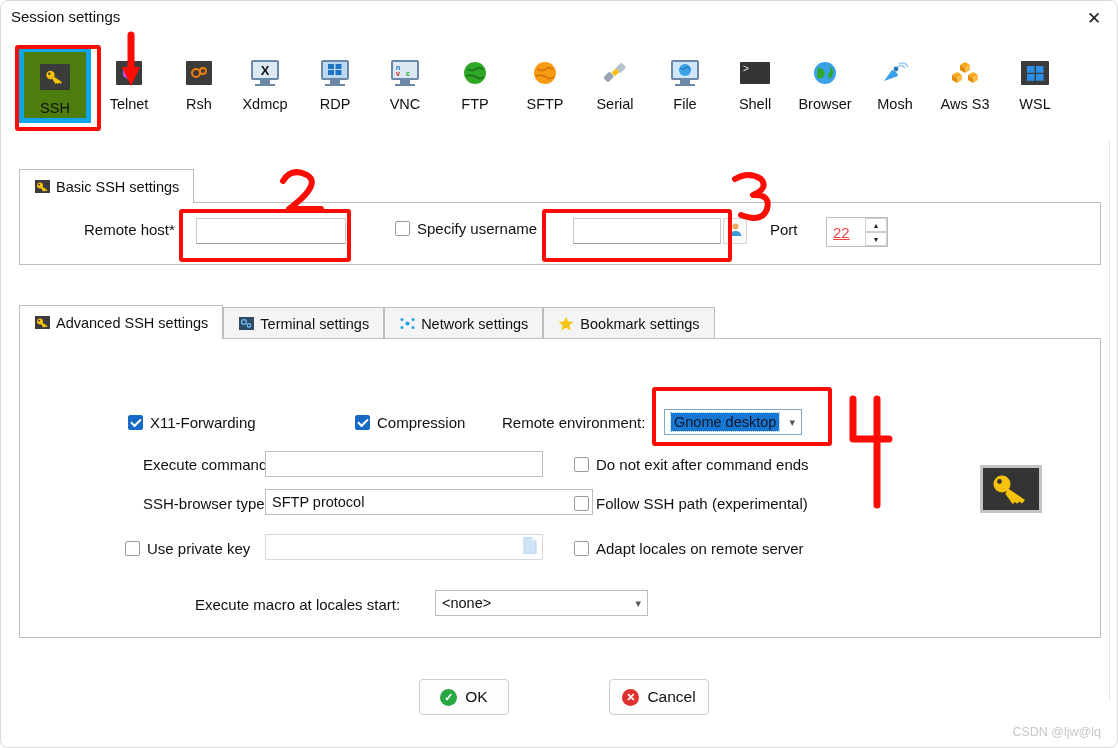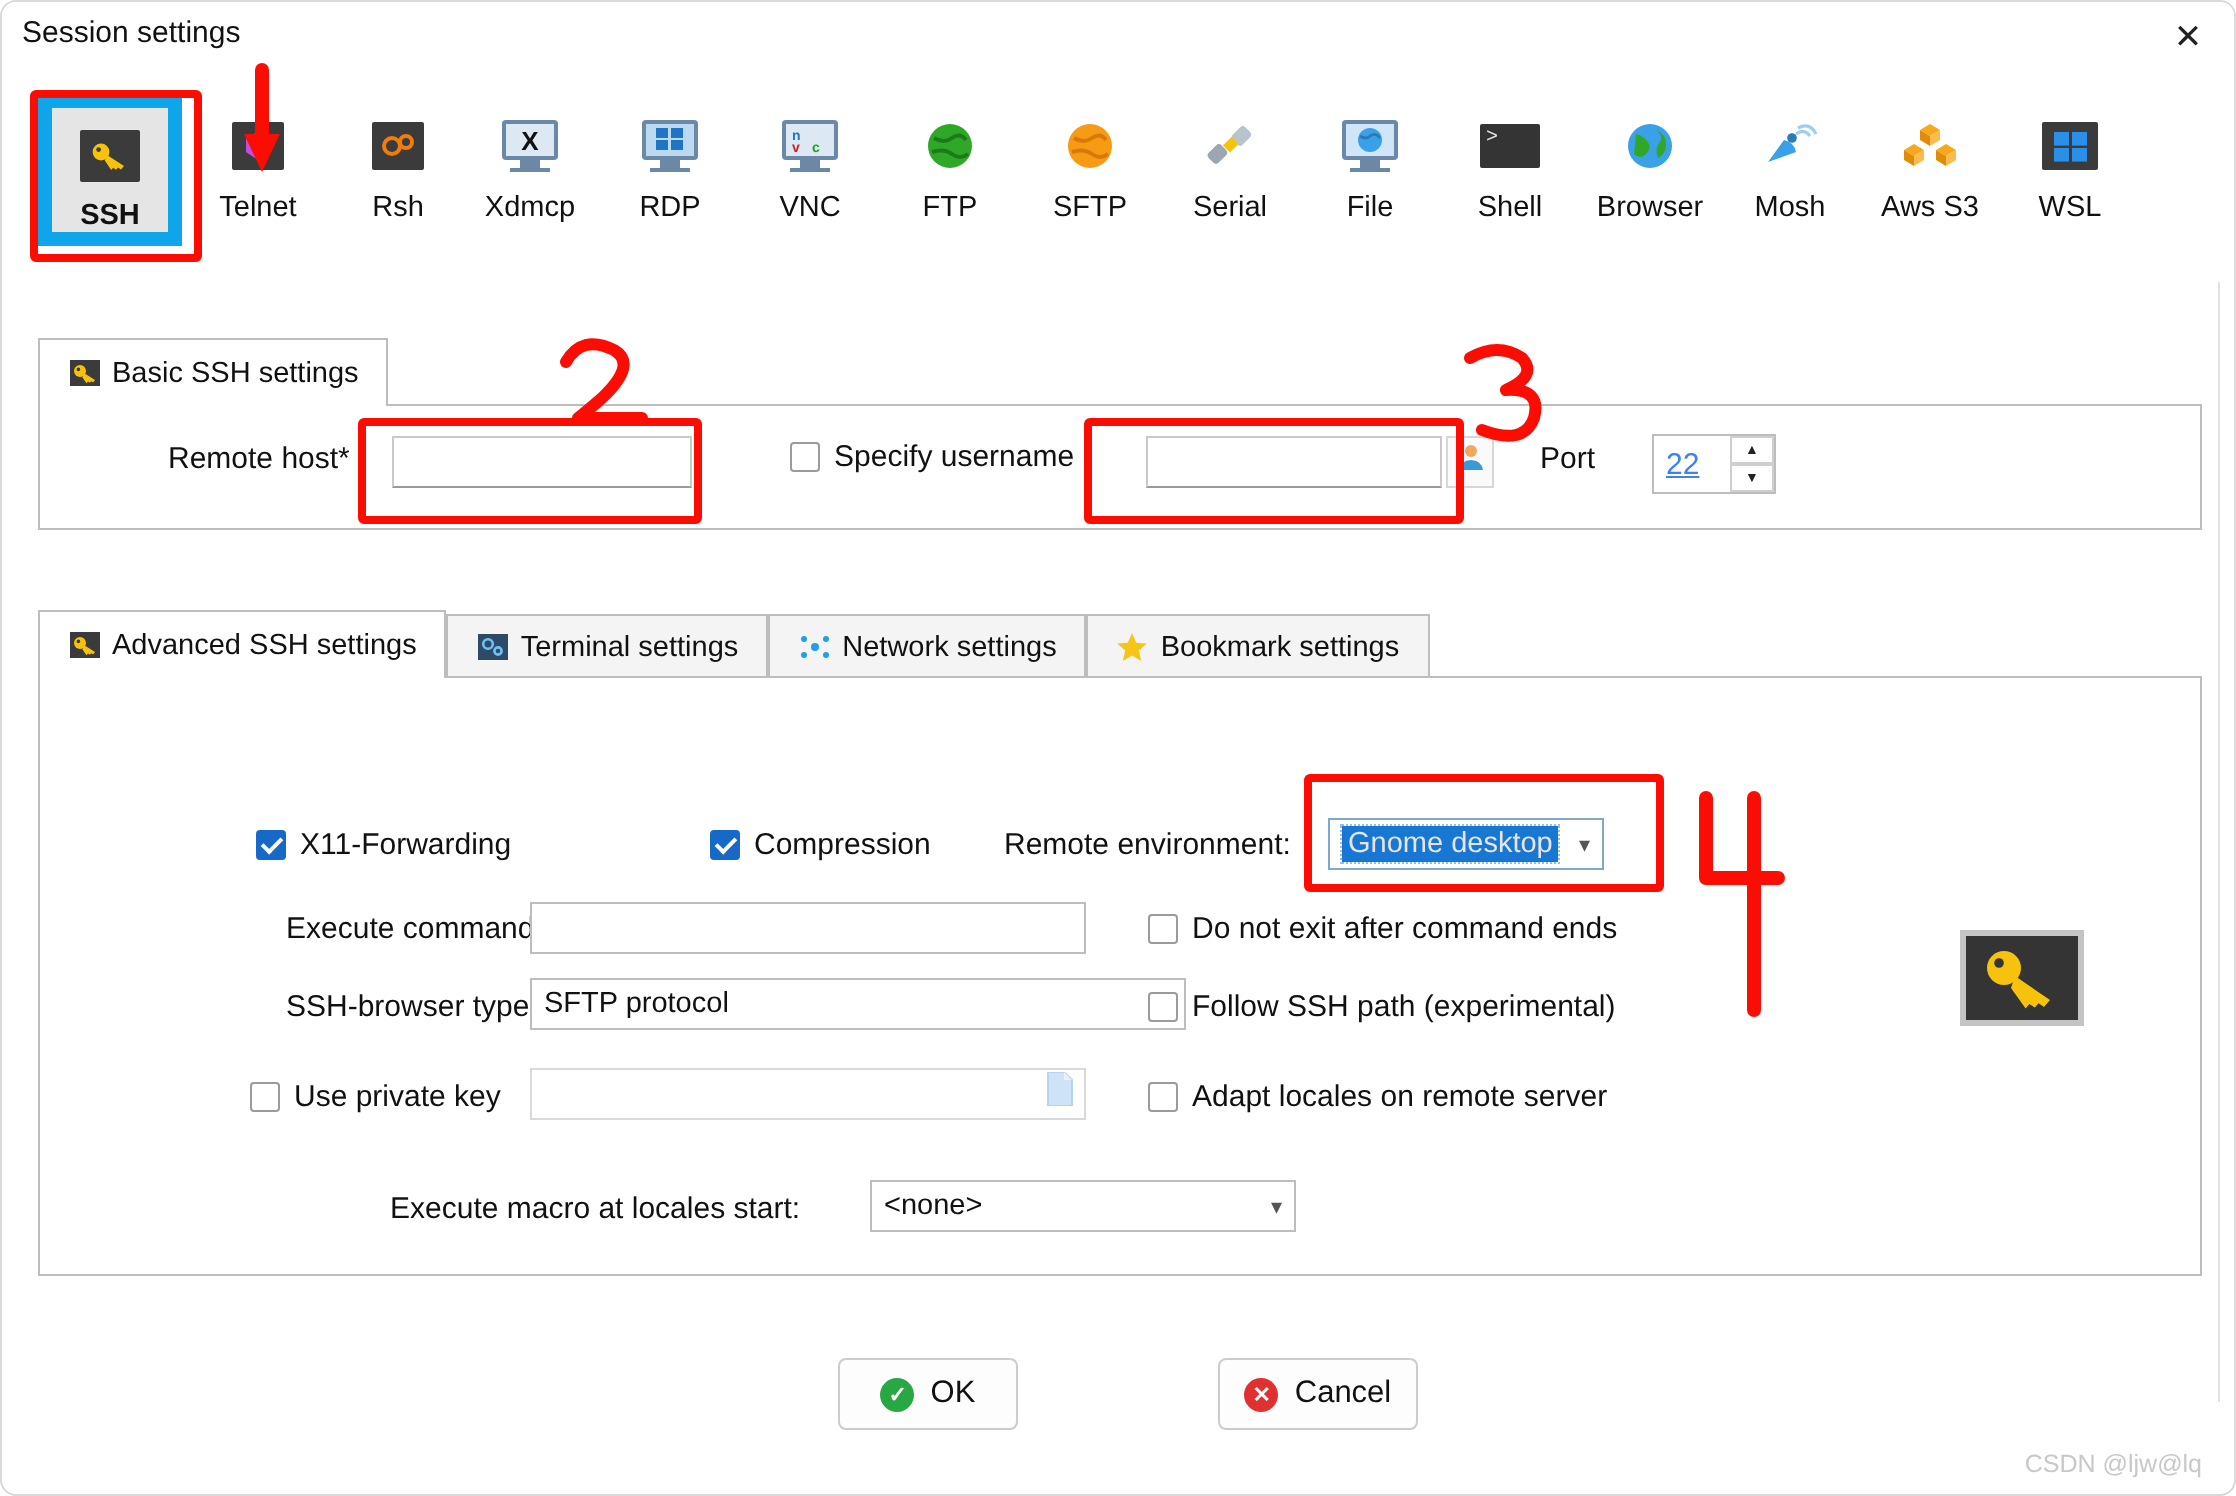--- a/index.html
+++ b/index.html
@@ -43,23 +43,22 @@
   .proto {
     position: absolute;
     width: 72px; height: 76px;
     display: flex; flex-direction: column;
     align-items: center; justify-content: flex-start;
     padding-top: 8px;
     cursor: pointer;
     border: 1px solid transparent;
   }
   .proto.selected {
-    background: #e5e5e5;
-    border: 7px solid #0ea5e9;
-    font-weight: bold;
+    background: #4d7c0f;
+    border: 5px solid #0ea5e9;
   }
   .proto .ico {
     width: 34px; height: 34px;
     display: flex; align-items: center; justify-content: center;
     margin-bottom: 6px;
   }
   .proto .lbl {
     font-size: 14.5px; color: #111; white-space: nowrap;
   }
   .icobox {
@@ -154,21 +153,21 @@
     border-left: 2px solid #fff; border-bottom: 2px solid #fff;
     transform: rotate(-45deg) translate(1px,-1px);
   }
 
   
   .spinner {
     display: flex; align-items: stretch;
     border: 1px solid #bdbdbd; background: #fff;
     height: 30px; width: 62px;
   }
-  .spinner .val { flex: 1; display: flex; align-items: center; padding-left: 6px; font-size: 15px; color: #3b82f6; text-decoration: underline; }
+  .spinner .val { flex: 1; display: flex; align-items: center; padding-left: 6px; font-size: 15px; color: #ef4444; text-decoration: underline; }
   .spinner .arrows { width: 22px; display: flex; flex-direction: column; }
   .sparrow {
     flex: 1; border: 1px solid #cfcfcf; background: #fff;
     display: flex; align-items: center; justify-content: center;
     font-size: 7px; color: #222; cursor: pointer; line-height: 1;
   }
 
   
   .dlgbtn {
     height: 36px; min-width: 90px;
@@ -508,21 +507,21 @@
       <span>X11-Forwarding</span>
     </div>
 
     <div class="cbrow" style="position:absolute; left:315px; top:75px;padding-left:20px;">
       <span class="cb checked"></span>
       <span>Compression</span>
     </div>
 
     <div class="fieldlabel" style="position:absolute; left:482px; top:75px;">Remote environment:</div>
     <div class="tselect" style="position:absolute; left:644px; top:70px; width:138px; border:1px solid #7fa8c9;">
-      <span style="background:#1877d2; color:#e5e5e5; padding:1px 3px; outline:1px dotted #8fc0e8; font-size:14.5px;">Gnome desktop</span>
+      <span style="background:#1877d2; color:#0f172a; padding:1px 3px; outline:1px dotted #8fc0e8; font-size:14.5px;">Gnome desktop</span>
       <span class="chev">▾</span>
     </div>
 
     <div class="fieldlabel" style="position:absolute; left:123px; top:117px;">Execute command:</div>
     <input class="tinput" style="position: absolute; left: 245px; top: 112px; width: 278px; border: 1px solid rgb(189, 189, 189);" value="">
 
     <div class="cbrow" style="position:absolute; left:554px; top:117px;">
       <span class="cb"></span>
       <span>Do not exit after command ends</span>
     </div>

